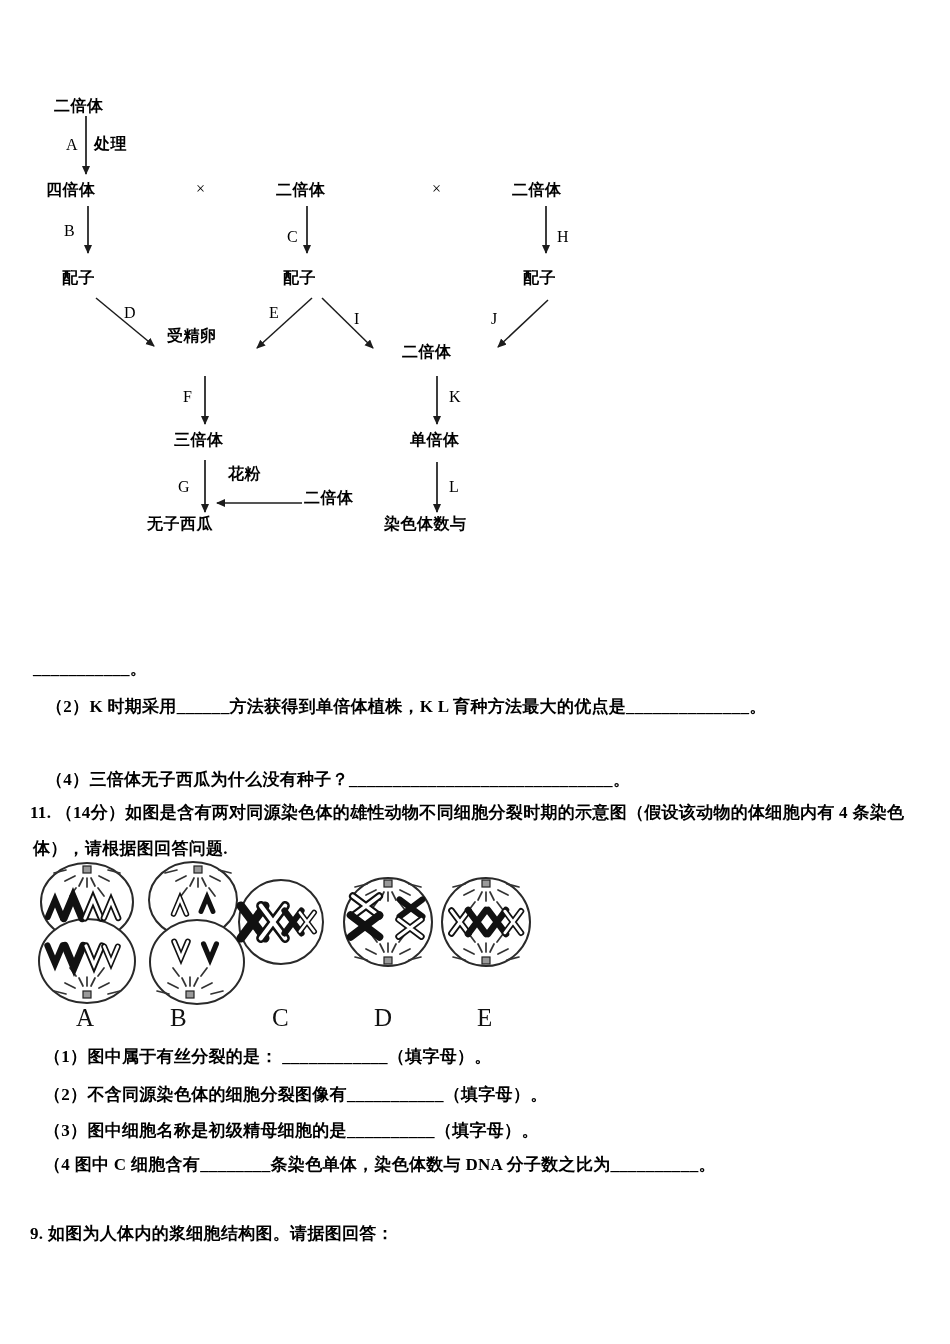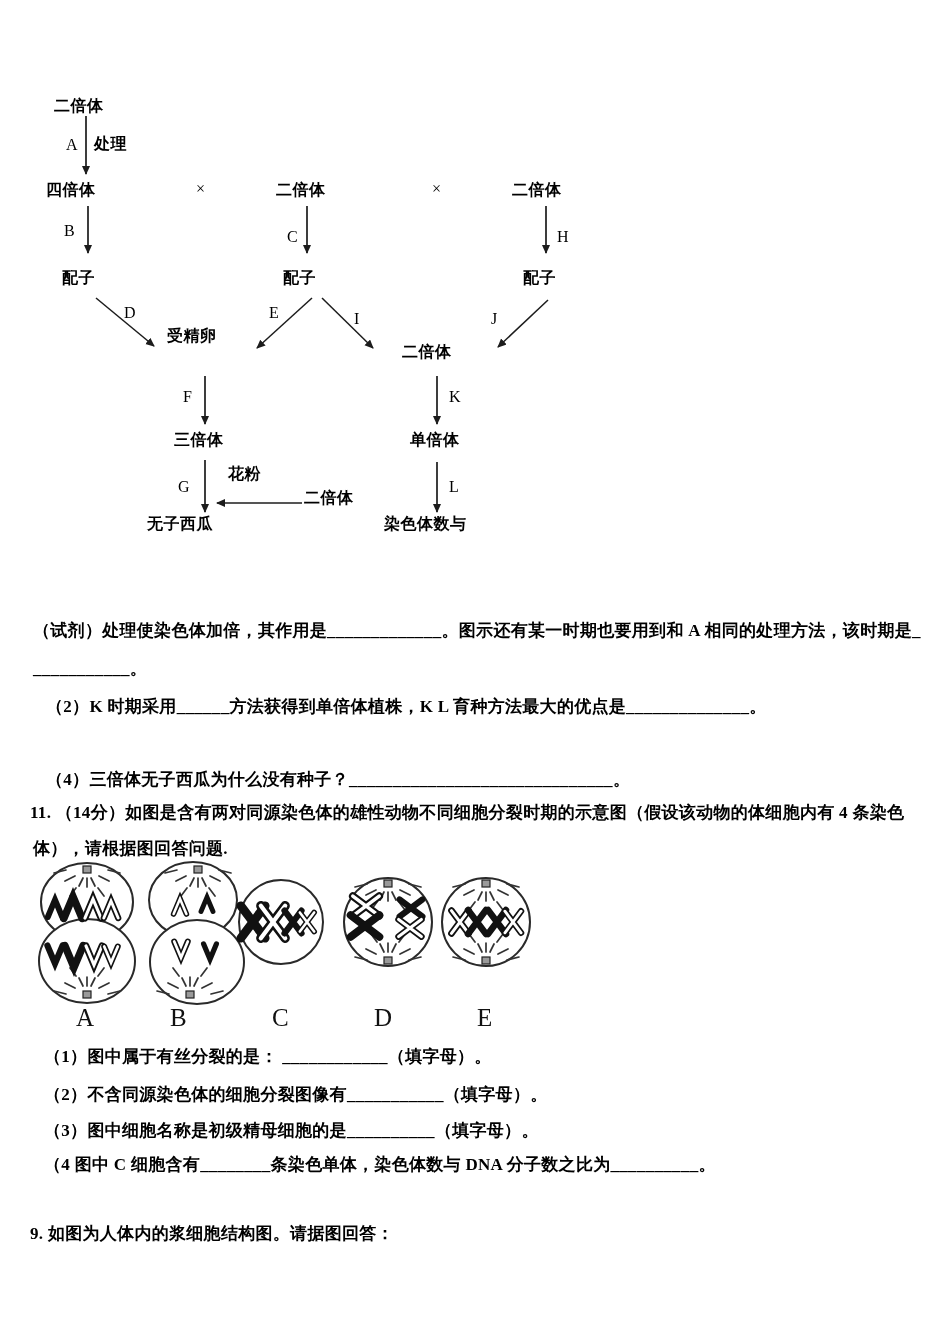--- a/index.html
+++ b/index.html
@@ -94,21 +94,20 @@
 
     <span class="fl-step" style="left:138px;top:388px">G</span>
     <span class="fl-node" style="left:188px;top:374px">花粉</span>
     <span class="fl-node" style="left:264px;top:398px">二倍体</span>
     <span class="fl-step" style="left:409px;top:388px">L</span>
 
     <span class="fl-node" style="left:107px;top:424px">无子西瓜</span>
     <span class="fl-node" style="left:344px;top:424px">染色体数与</span>
   </div>
 
-  <div class="qline" style="left:33px;top:620px">（试剂）处理使染色体加倍，其作用是_____________。图示还有某一时期也要用到和 A 相同的处理方法，该时期是_</div>
   <div class="qline" style="left:33px;top:658px">___________。</div>
   <div class="qline" style="left:46px;top:696px">（2）K 时期采用______方法获得到单倍体植株，K L 育种方法最大的优点是______________。</div>
   <div class="qline" style="left:46px;top:769px">（4）三倍体无子西瓜为什么没有种子？______________________________。</div>
 
   <div class="qline" style="left:30px;top:802px">11. （14分）如图是含有两对同源染色体的雄性动物不同细胞分裂时期的示意图（假设该动物的体细胞内有 4 条染色</div>
   <div class="qline" style="left:33px;top:838px">体），请根据图回答问题.</div>
 
   <div id="cellfig">
     <svg width="510" height="178" viewBox="0 0 510 178">
       <defs>

